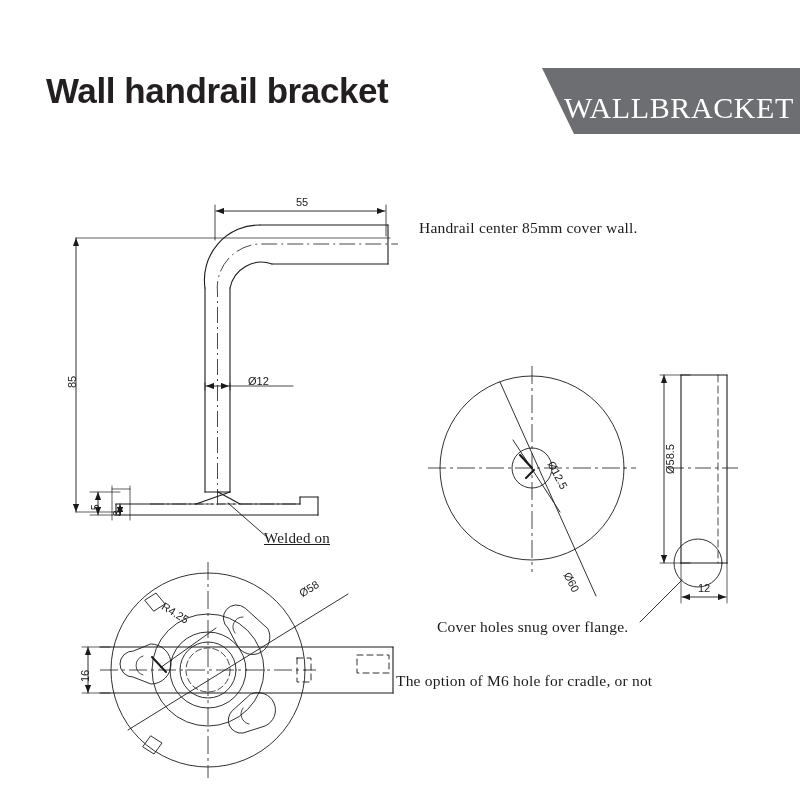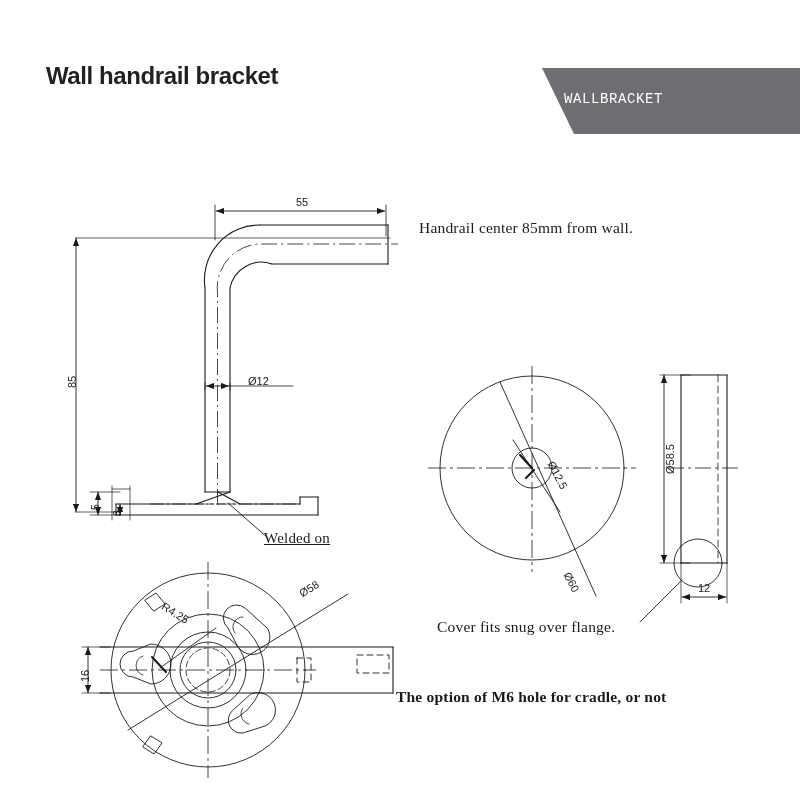--- a/index.html
+++ b/index.html
@@ -14,46 +14,46 @@
     height: 800px;
     background: #ffffff;
     overflow: hidden;
     font-family: "Liberation Sans", sans-serif;
   }
 
   
   #title-block {
     position: absolute;
     left: 46px;
-    top: 63px;
+    top: 71px;
     width: 470px;
     font-family: "Liberation Sans", sans-serif;
     font-weight: bold;
-    font-size: 24px;
+    font-size: 35px;
     line-height: 1.12;
     letter-spacing: -0.4px;
     color: #231f20;
   }
   #title-line-1, #title-line-2 { display: block; white-space: nowrap; }
 
   #product-banner {
     position: absolute;
     left: 530px;
     top: 68px;
     width: 270px;
     height: 66px;
   }
   #product-banner svg { display: block; }
   #banner-label {
     position: absolute;
     left: 564px;
     top: 91px;
     color: #ffffff;
-    font-family: Liberation Mono, monospace;
-    font-size: 14px;
+    font-family: Liberation Serif, serif;
+    font-size: 30px;
     letter-spacing: 0.6px;
     white-space: nowrap;
   }
 
   
   #drawing {
     position: absolute;
     left: 0;
     top: 0;
     width: 800px;
@@ -65,21 +65,21 @@
   .note {
     position: absolute;
     font-family: "Liberation Serif", serif;
     font-size: 15.5px;
     color: #1a1a1a;
     white-space: nowrap;
     letter-spacing: 0.2px;
   }
   #note-handrail { left: 419px; top: 219px; }
   #note-cover    { left: 437px; top: 618px; }
-  #note-m6       { left: 396px; top: 688px; font-weight: bold; }
+  #note-m6       { left: 396px; top: 672px; }
   #note-oblong   { left: 315px; top: 702px; }
 
   .dim-label {
     position: absolute;
     font-family: "Liberation Sans", sans-serif;
     font-size: 11px;
     color: #1a1a1a;
     white-space: nowrap;
   }
   .rot90  { transform: rotate(-90deg); transform-origin: left top; }
@@ -312,22 +312,22 @@
         <g stroke-width="0.9">
           <g stroke-dasharray="6,4">
             <rect x="357" y="655" width="32" height="18"></rect>
           </g>
         </g>
 
       </g>
     </svg>
   </div>
 
-  <div class="note" id="note-handrail">Handrail center 85mm from wall.</div>
-  <div class="note" id="note-cover">Cover fits snug over flange.</div>
+  <div class="note" id="note-handrail">Handrail center 85mm cover wall.</div>
+  <div class="note" id="note-cover">Cover holes snug over flange.</div>
   <div class="note" id="note-m6">The option of M6 hole for cradle, or not</div>
 
   <div class="note welded" style="left:264px; top:530px; font-size:15px;">Welded on</div>
 
   <div class="dim-label" style="left:296px; top:196px;text-align:center;">55</div>
 
   <div class="dim-label rot90" style="left:66px; top:388px;">85</div>
 
   <div class="dim-label" style="left:248px; top:375px;">Ø12</div>
 

